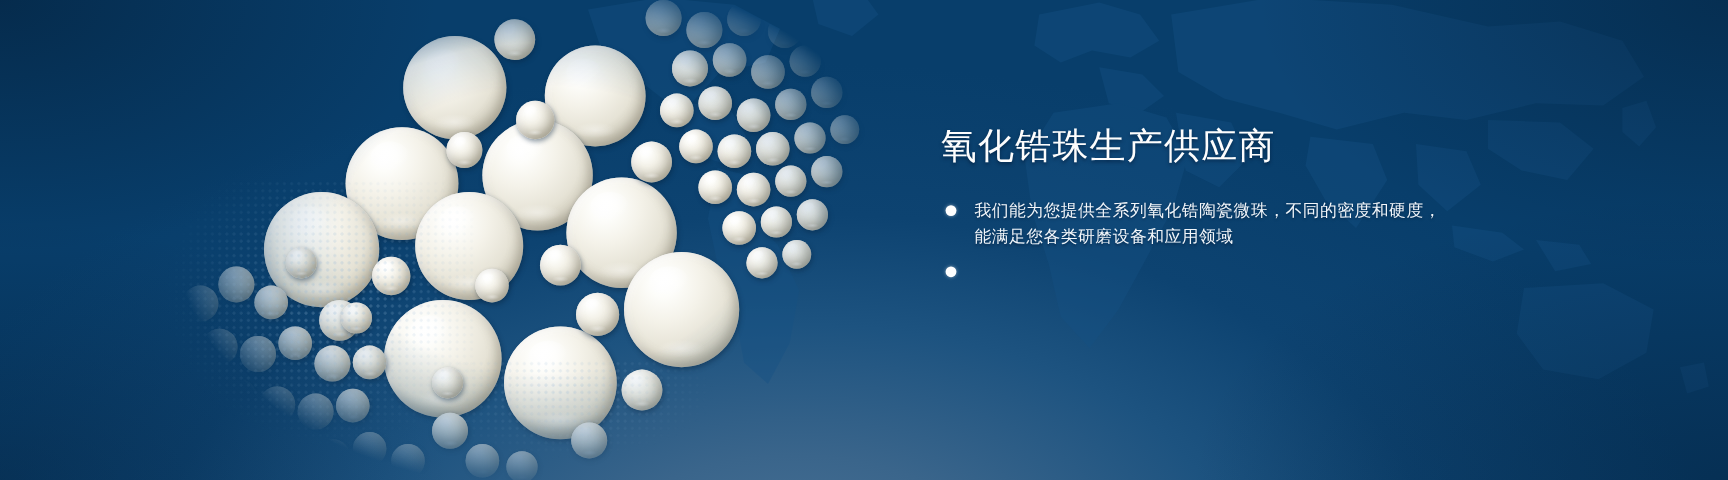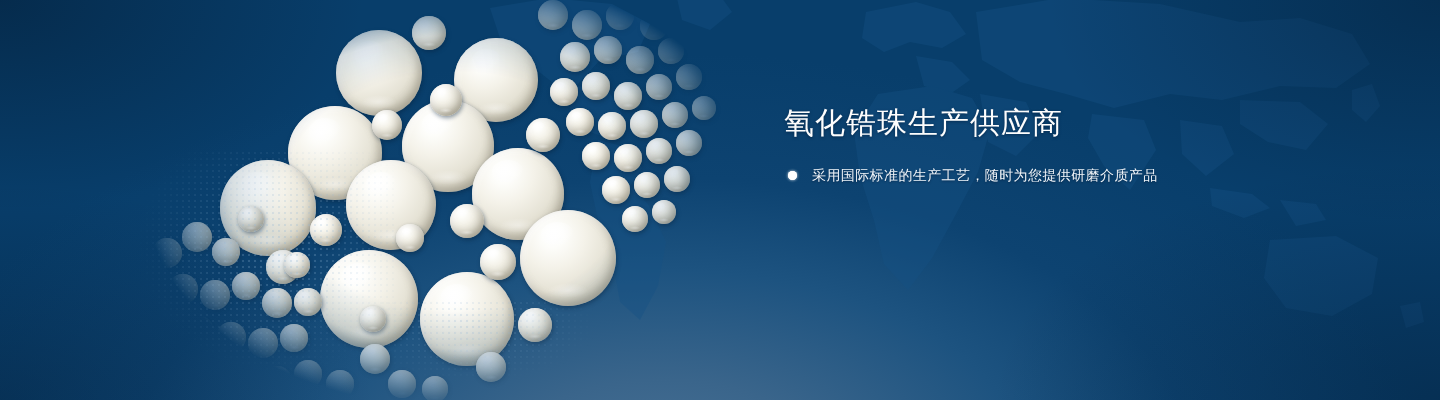--- a/index.html
+++ b/index.html
@@ -249,21 +249,22 @@
 
   <div class="halftone"></div>
   <div class="halftone2"></div>
 
   <div class="copy">
     <h1 class="headline">氧化锆珠生产供应商</h1>
 
     <ul class="bullets">
       <li>
         <span class="dot"></span>
+        <span>我们能为您提供全系列氧化锆陶瓷微珠，不同的密度和硬度，</span>
+        <span class="l2">能满足您各类研磨设备和应用领域</span>
       </li>
       <li>
         <span class="dot"></span>
-        <span>采用国际标准的生产工艺，随时为您提供研磨介质产品</span>
       </li>
     </ul>
   </div>
 
 </div>
 
 </body></html>

